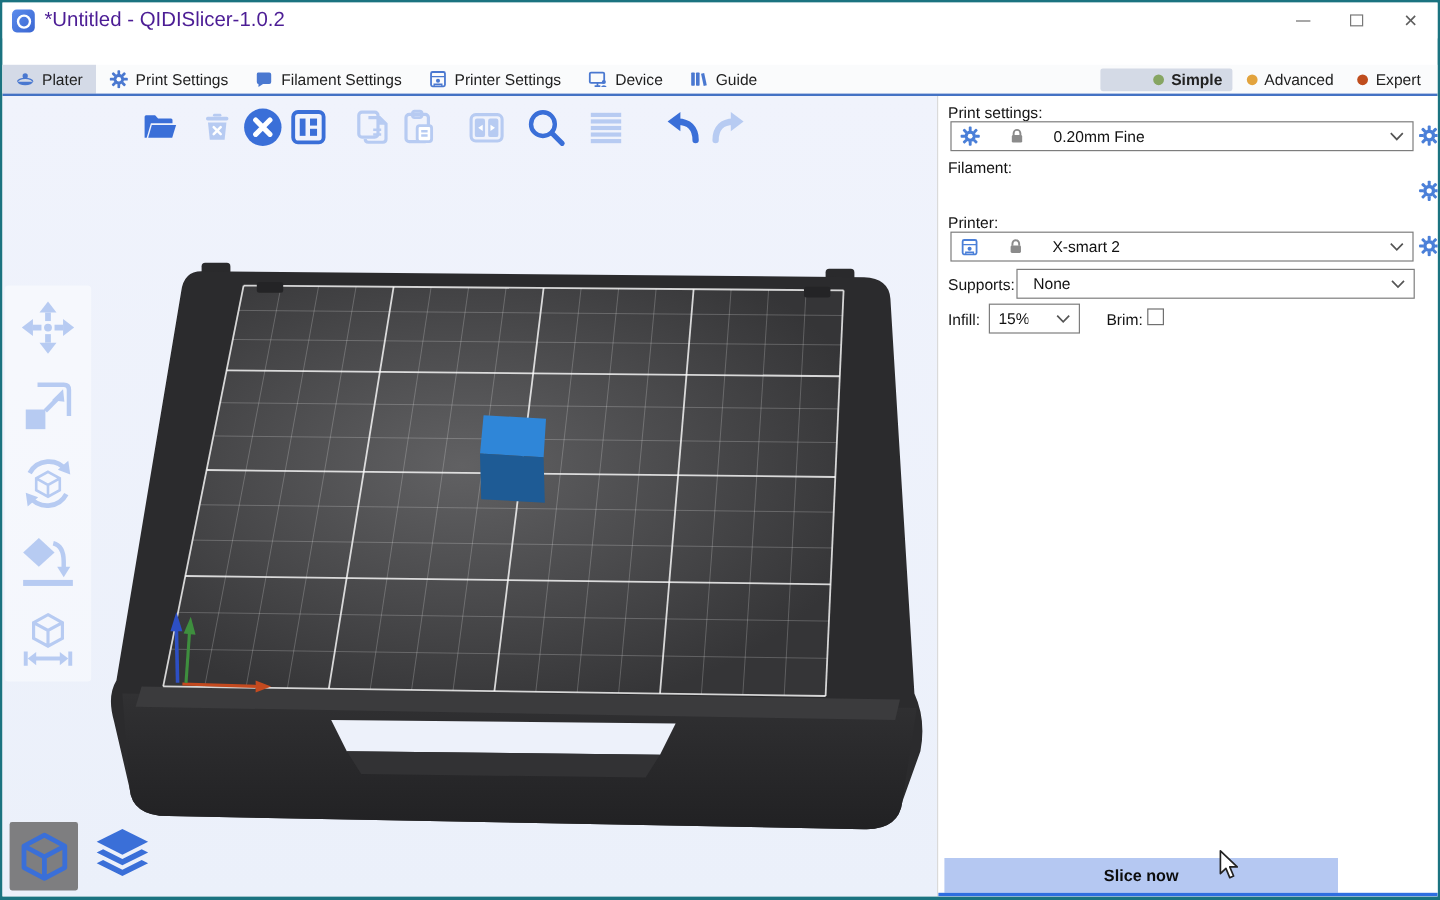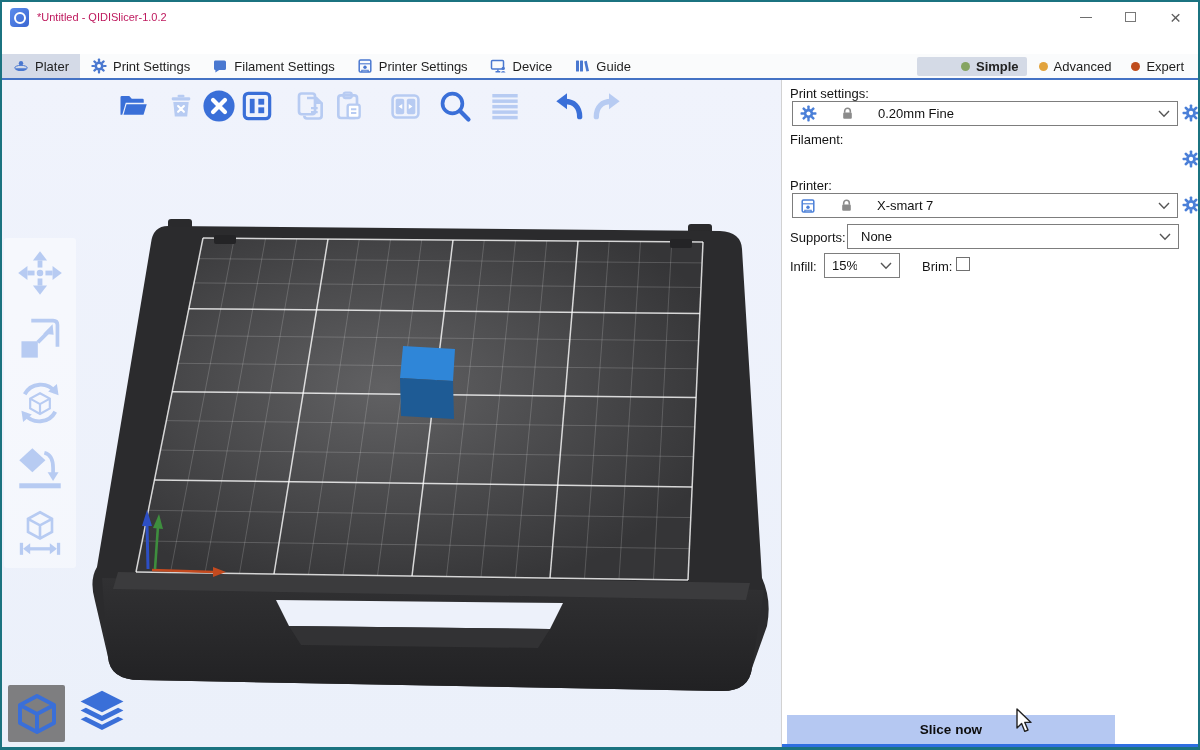--- a/index.html
+++ b/index.html
@@ -7,21 +7,21 @@
   .window {
     position:relative; width:1200px; height:750px; background:#ffffff;
     border:2px solid #1b7380; border-bottom-width:3px; overflow:hidden;
   }
   
   .titlebar { position:absolute; left:0; top:0; width:100%; height:30px; background:#fff; display:flex; align-items:center; }
   .app-logo { width:19px; height:19px; margin:0 8px 0 8px; border-radius:4px;
     background:linear-gradient(135deg,#5b8cec,#3a66d2); position:relative; }
   .app-logo::after { content:""; position:absolute; left:4px; top:4px; width:8px; height:8px;
     border:2.2px solid #fff; border-radius:50%; }
-  .title-text { font-size:11px; color:#be185d; }
+  .title-text { font-size:17px; color:#4c1d95; }
   .win-controls { margin-left:auto; display:flex; align-items:center; height:100%; }
   .win-btn { width:45px; height:100%; display:flex; align-items:center; justify-content:center; color:#6e6e6e; }
   .glyph-min { width:12px; height:0; border-top:1.6px solid #6e6e6e; display:block; }
   .glyph-max { width:11px; height:10px; border:1.5px solid #787878; display:block; }
   .glyph-close { font-size:19px; line-height:1; color:#5e5e5e; }
   
   .menubar { position:absolute; left:0; top:30px; width:100%; height:22px; background:#fff; display:flex; align-items:center; padding-left:2px; }
   .menu-item { font-size:13px; color:#3a3a3a; padding:2px 8px; }
   
   .tabbar { position:absolute; left:0; top:52px; width:100%; height:24px; background:#fafbfc; display:flex; align-items:stretch;justify-content:flex-end; }
@@ -435,21 +435,21 @@
         </svg>
 
       <span class="rp-label" style="top:98px">Printer:</span>
       <div class="combo" style="left:10px; top:113px; width:386px">
         <svg width="16" height="16" viewBox="0 0 16 16" style="color:#4a7fd8">
             <use href="#printer-sym"></use>
           </svg>
         <svg width="15" height="15" viewBox="0 0 16 16" style="color:#8b8b8b">
             <use href="#lock"></use>
           </svg>
-        <span class="val">X-smart 7</span>
+        <span class="val">X-smart 2</span>
         <svg width="12" height="8" viewBox="0 0 12 8">
             <path d="M1 1 L6 6.2 L11 1" stroke="#555" fill="none" stroke-width="1.4"></path>
           </svg>
       </div>
       <svg class="gear-side" style="left:400px; top:116px" viewBox="0 0 20 20">
           <use href="#gear"></use>
         </svg>
 
       <span class="rp-label" style="top:150px">Supports:</span>
       <div class="combo" style="left:65px; top:144px; width:332px">

